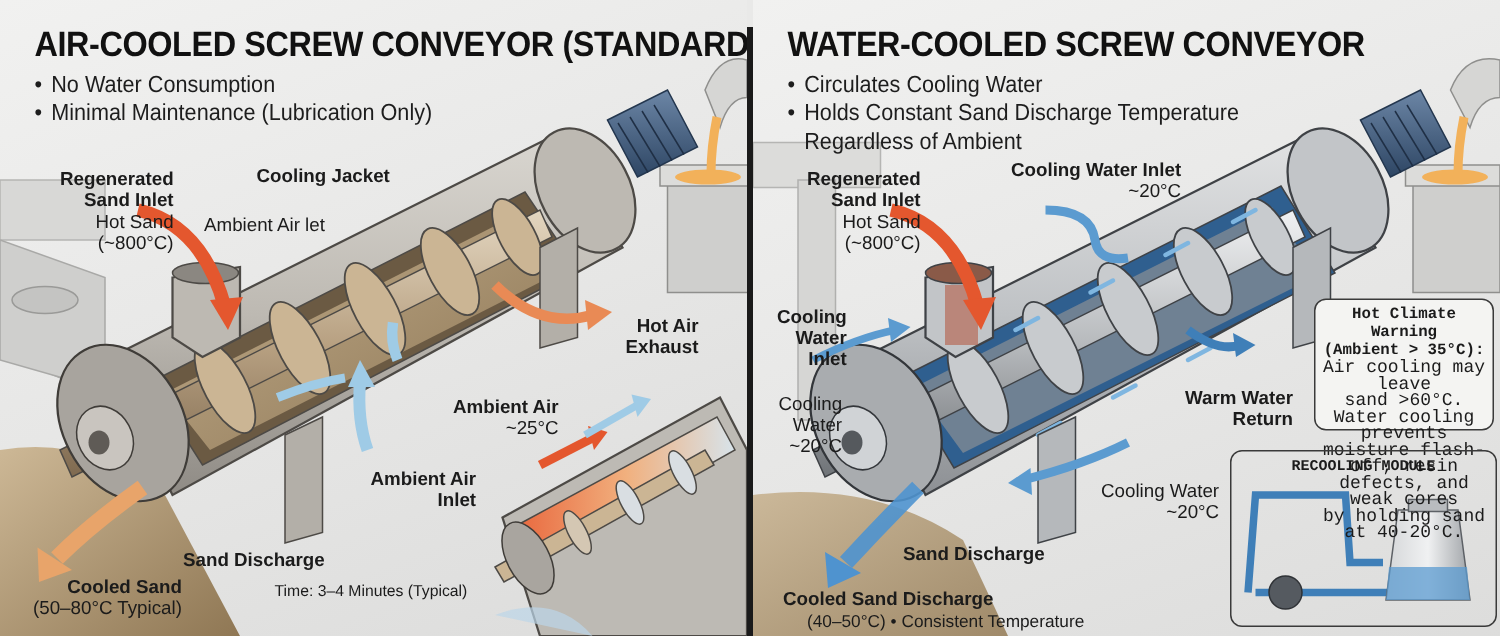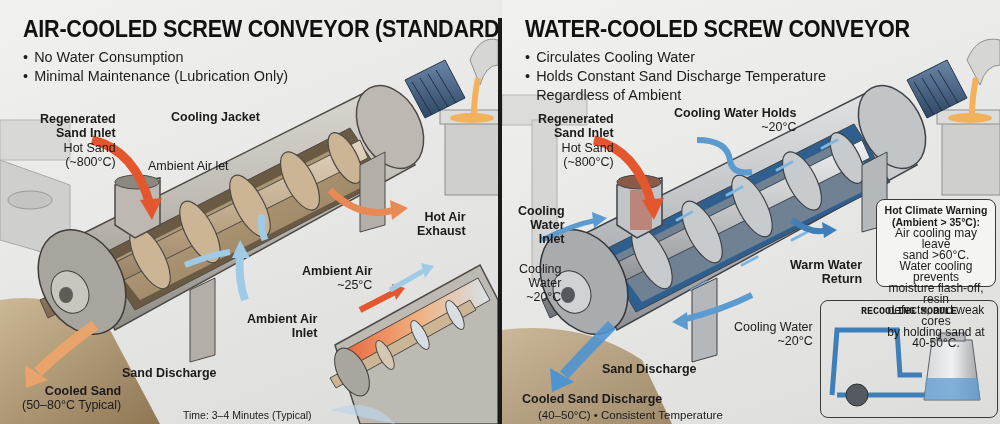--- a/index.html
+++ b/index.html
@@ -140,21 +140,21 @@
 
   <div class="lbl" style="left:40px; top:112px;" data-name="regenerated-sand-inlet-label">
     <span class="b">Regenerated</span>
     <span class="b">Sand Inlet</span>
     <span class="n" style="margin-top:1px;">Hot Sand</span>
     <span class="n">(~800°C)</span>
   </div>
   <div class="lbl" style="left:171px; top:110px;" data-name="cooling-jacket-label">
     <span class="b">Cooling Jacket</span>
   </div>
-  <div class="lbl" style="left:148px; top:143px;margin-top:16px;" data-name="ambient-air-let-label">
+  <div class="lbl" style="left:136px; top:143px;" data-name="ambient-air-let-label">
     <span class="n">Ambient Air let</span>
   </div>
   <div class="lbl" style="left:398px; top:210px;margin-left:19px;" data-name="hot-air-exhaust-label">
     <span class="b">Hot Air</span>
     <span class="b">Exhaust</span>
   </div>
   <div class="lbl" style="left:302px; top:264px;" data-name="ambient-air-temp-label">
     <span class="b">Ambient Air</span>
     <span class="n">~25°C</span>
   </div>
@@ -162,21 +162,21 @@
     <span class="b">Ambient Air</span>
     <span class="b">Inlet</span>
   </div>
   <div class="lbl" style="left:122px; top:366px;" data-name="sand-discharge-label">
     <span class="b">Sand Discharge</span>
   </div>
   <div class="lbl" style="left:22px; top:384px;" data-name="cooled-sand-label">
     <span class="b">Cooled Sand</span>
     <span class="n">(50–80°C Typical)</span>
   </div>
-  <div class="lbl" style="left:183px; top:408px; font-size:10.5px;" data-name="cooling-time-label">
+  <div class="lbl" style="left:183px; top:387px; font-size:10.5px;" data-name="cooling-time-label">
     <span class="n">Time: 3–4 Minutes (Typical)</span>
   </div>
 </div>
 
 <div class="divider" data-name="panel-divider"></div>
 
 <div class="panel right" data-name="water-cooled-panel">
   <svg class="art" viewBox="0 0 498 424" data-name="water-cooled-conveyor-illustration">
     <defs>
       <linearGradient id="steelR" x1="0" y1="0" x2="0" y2="1">
@@ -290,21 +290,21 @@
   </ul>
   <style>.bullets li[data-name="bullet-continuation"]::before { content: ""; }</style>
 
   <div class="lbl" style="left:36px; top:112px;" data-name="regenerated-sand-inlet-label">
     <span class="b">Regenerated</span>
     <span class="b">Sand Inlet</span>
     <span class="n" style="margin-top:1px;">Hot Sand</span>
     <span class="n">(~800°C)</span>
   </div>
   <div class="lbl" style="left:172px; top:106px;" data-name="cooling-water-inlet-top-label">
-    <span class="b">Cooling Water Holds</span>
+    <span class="b">Cooling Water Inlet</span>
     <span class="n">~20°C</span>
   </div>
   <div class="lbl" style="left:16px; top:204px;" data-name="cooling-water-inlet-side-label">
     <span class="b">Cooling</span>
     <span class="b">Water</span>
     <span class="b">Inlet</span>
   </div>
   <div class="lbl" style="left:17px; top:262px;" data-name="cooling-water-side-temp-label">
     <span class="n">Cooling</span>
     <span class="n">Water</span>
@@ -321,27 +321,27 @@
   <div class="lbl" style="left:100px; top:362px;" data-name="sand-discharge-label">
     <span class="b">Sand Discharge</span>
   </div>
   <div class="lbl left-al" style="left:20px; top:380px;" data-name="cooled-sand-discharge-label">
     <span class="b">Cooled Sand Discharge</span>
   </div>
   <div class="lbl left-al" style="left:36px; top:396px; font-size:11.5px;" data-name="cooled-sand-discharge-temp-label">
     <span class="n">(40–50°C) • Consistent Temperature</span>
   </div>
 
-  <div class="callout" style="left:374px; top:199px; width:120px; height:88px; padding:4px 3px;" data-name="hot-climate-warning-box">
+  <div class="callout" style="left:374px; top:199px; width:120px; height:88px; padding:4px 3px;font-family:Liberation Mono, monospace;" data-name="hot-climate-warning-box">
     <div class="h">Hot Climate Warning</div>
     <div class="h">(Ambient &gt; 35°C):</div>
     <div class="t">Air cooling may leave</div>
     <div class="t">sand &gt;60°C.</div>
     <div class="t">Water cooling prevents</div>
     <div class="t">moisture flash-off, resin</div>
     <div class="t">defects, and weak cores</div>
-    <div class="t">by holding sand at 40-50°C.</div>
+    <div class="t">by holding sand at 40-20°C.</div>
   </div>
 
   <div class="callout" style="left:318px; top:300px; width:178px; height:118px; padding:5px 3px; background:transparent;" data-name="closed-loop-recooling-box">
     <div class="h" style="font-size:10px;font-family:Liberation Mono, monospace;">RECOOLING MODULE</div>
   </div>
 </div>
 
 </body></html>

